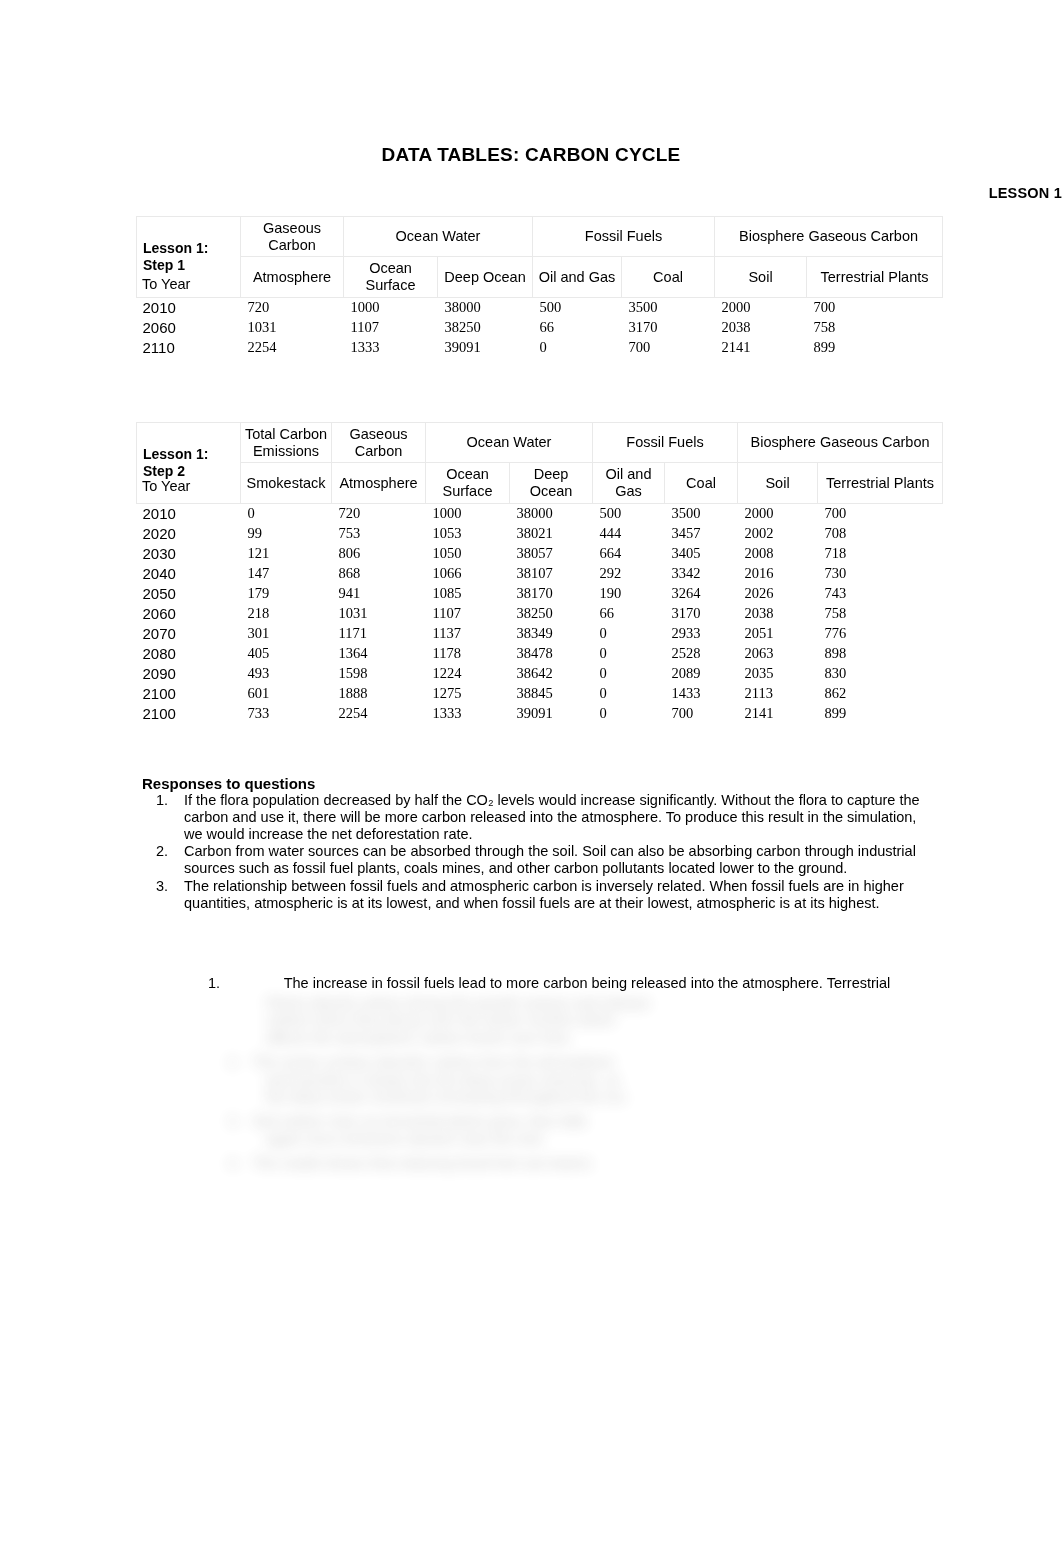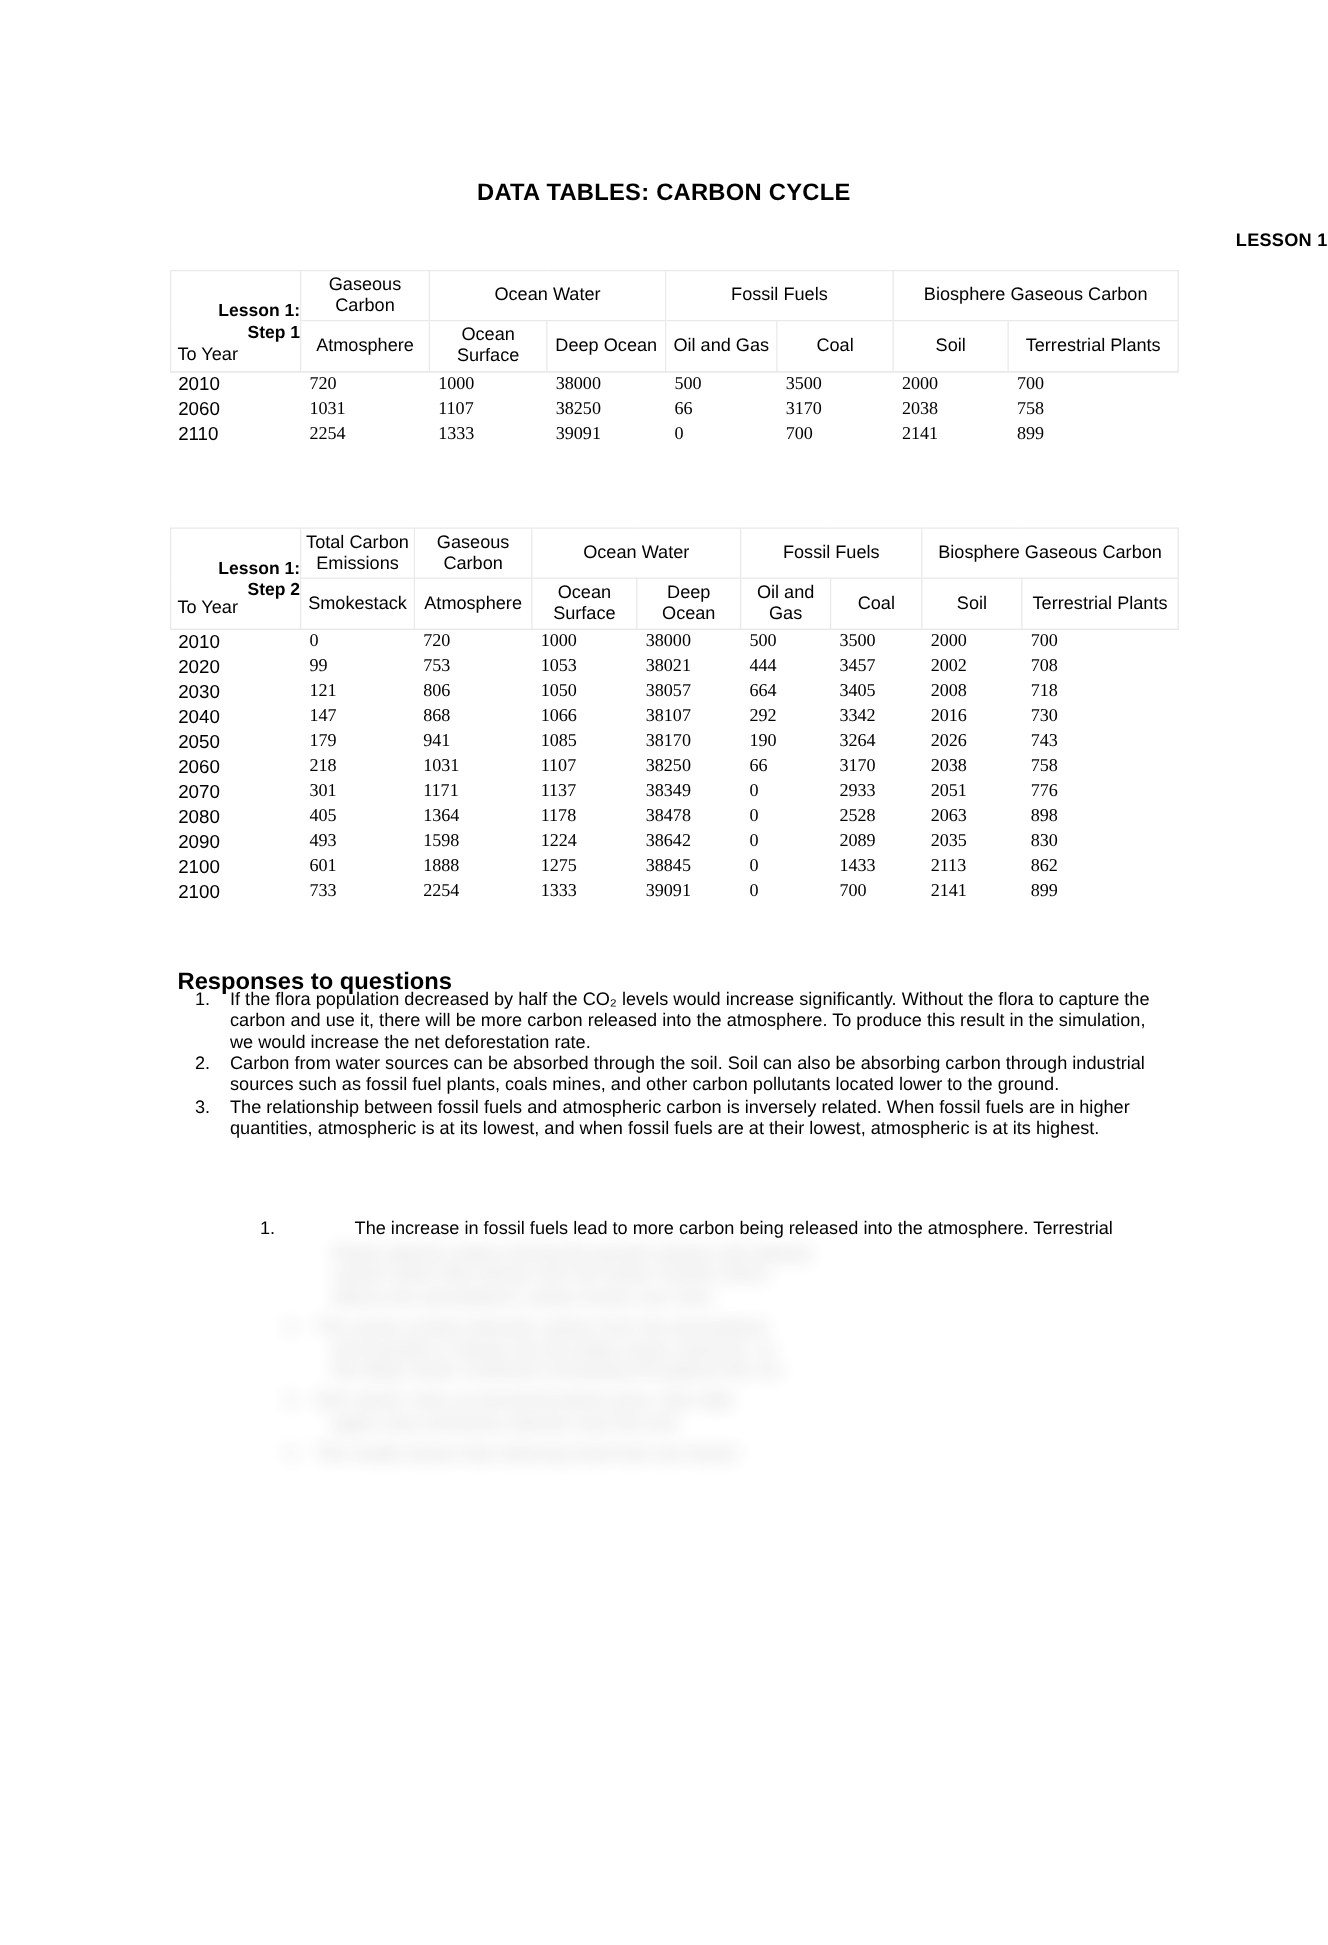--- a/index.html
+++ b/index.html
@@ -67,21 +67,21 @@
     font-size: 14.5px;
     text-align: center;
     line-height: 1.15;
     padding: 3px 2px;
     font-weight: normal;
   }
   .data-table .corner {
     font-family: "Liberation Sans", sans-serif;
     font-size: 14px;
     font-weight: bold;
-    text-align: right;
+    text-align: left;
     padding: 4px 0 4px 6px;
     line-height: 1.2;
   }
   .data-table .year-cell {
     font-family: "Liberation Sans", sans-serif;
     font-size: 15px;
     text-align: left;
     padding: 1px 0 1px 6px;
     border: none;
   }
@@ -98,21 +98,21 @@
   .data-table tr.data-row {
     height: 20px;
   }
 
   #table1 { left: 136px; top: 196px; width: 806px; }
   #table2 { left: 136px; top: 402px; width: 806px; }
   .resp-title {
     position: absolute;
     left: 142px;
     top: 755px;
-    font-size: 19px;
+    font-size: 15px;
     font-weight: bold;
   }
   .resp-list {
     position: absolute;
     left: 142px;
     top: 772px;
     width: 790px;
   }
   .resp-item {
     display: flex;

